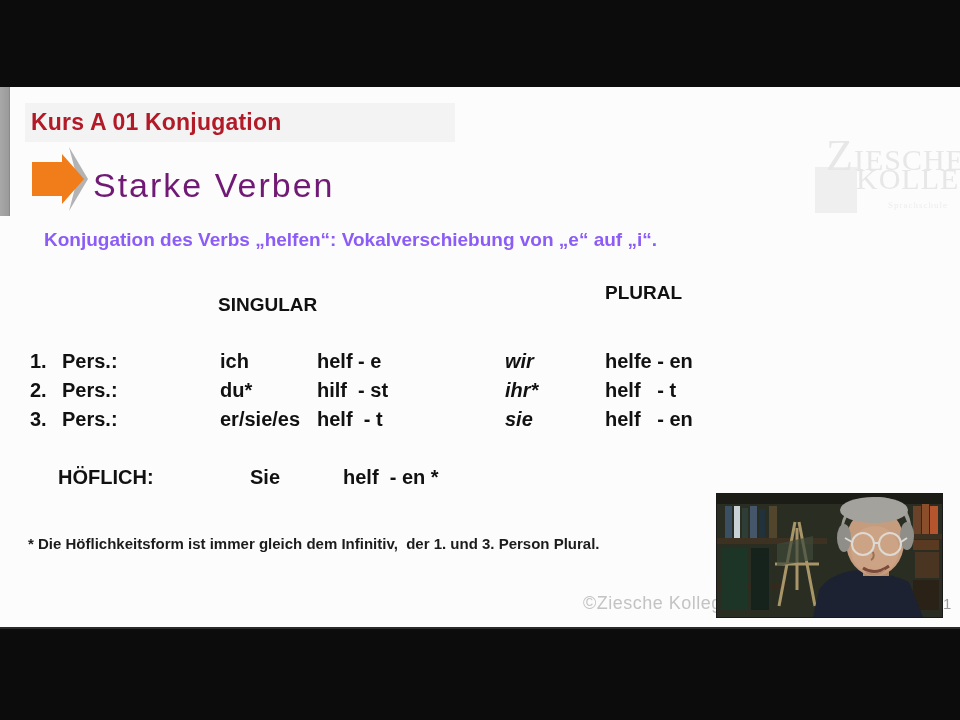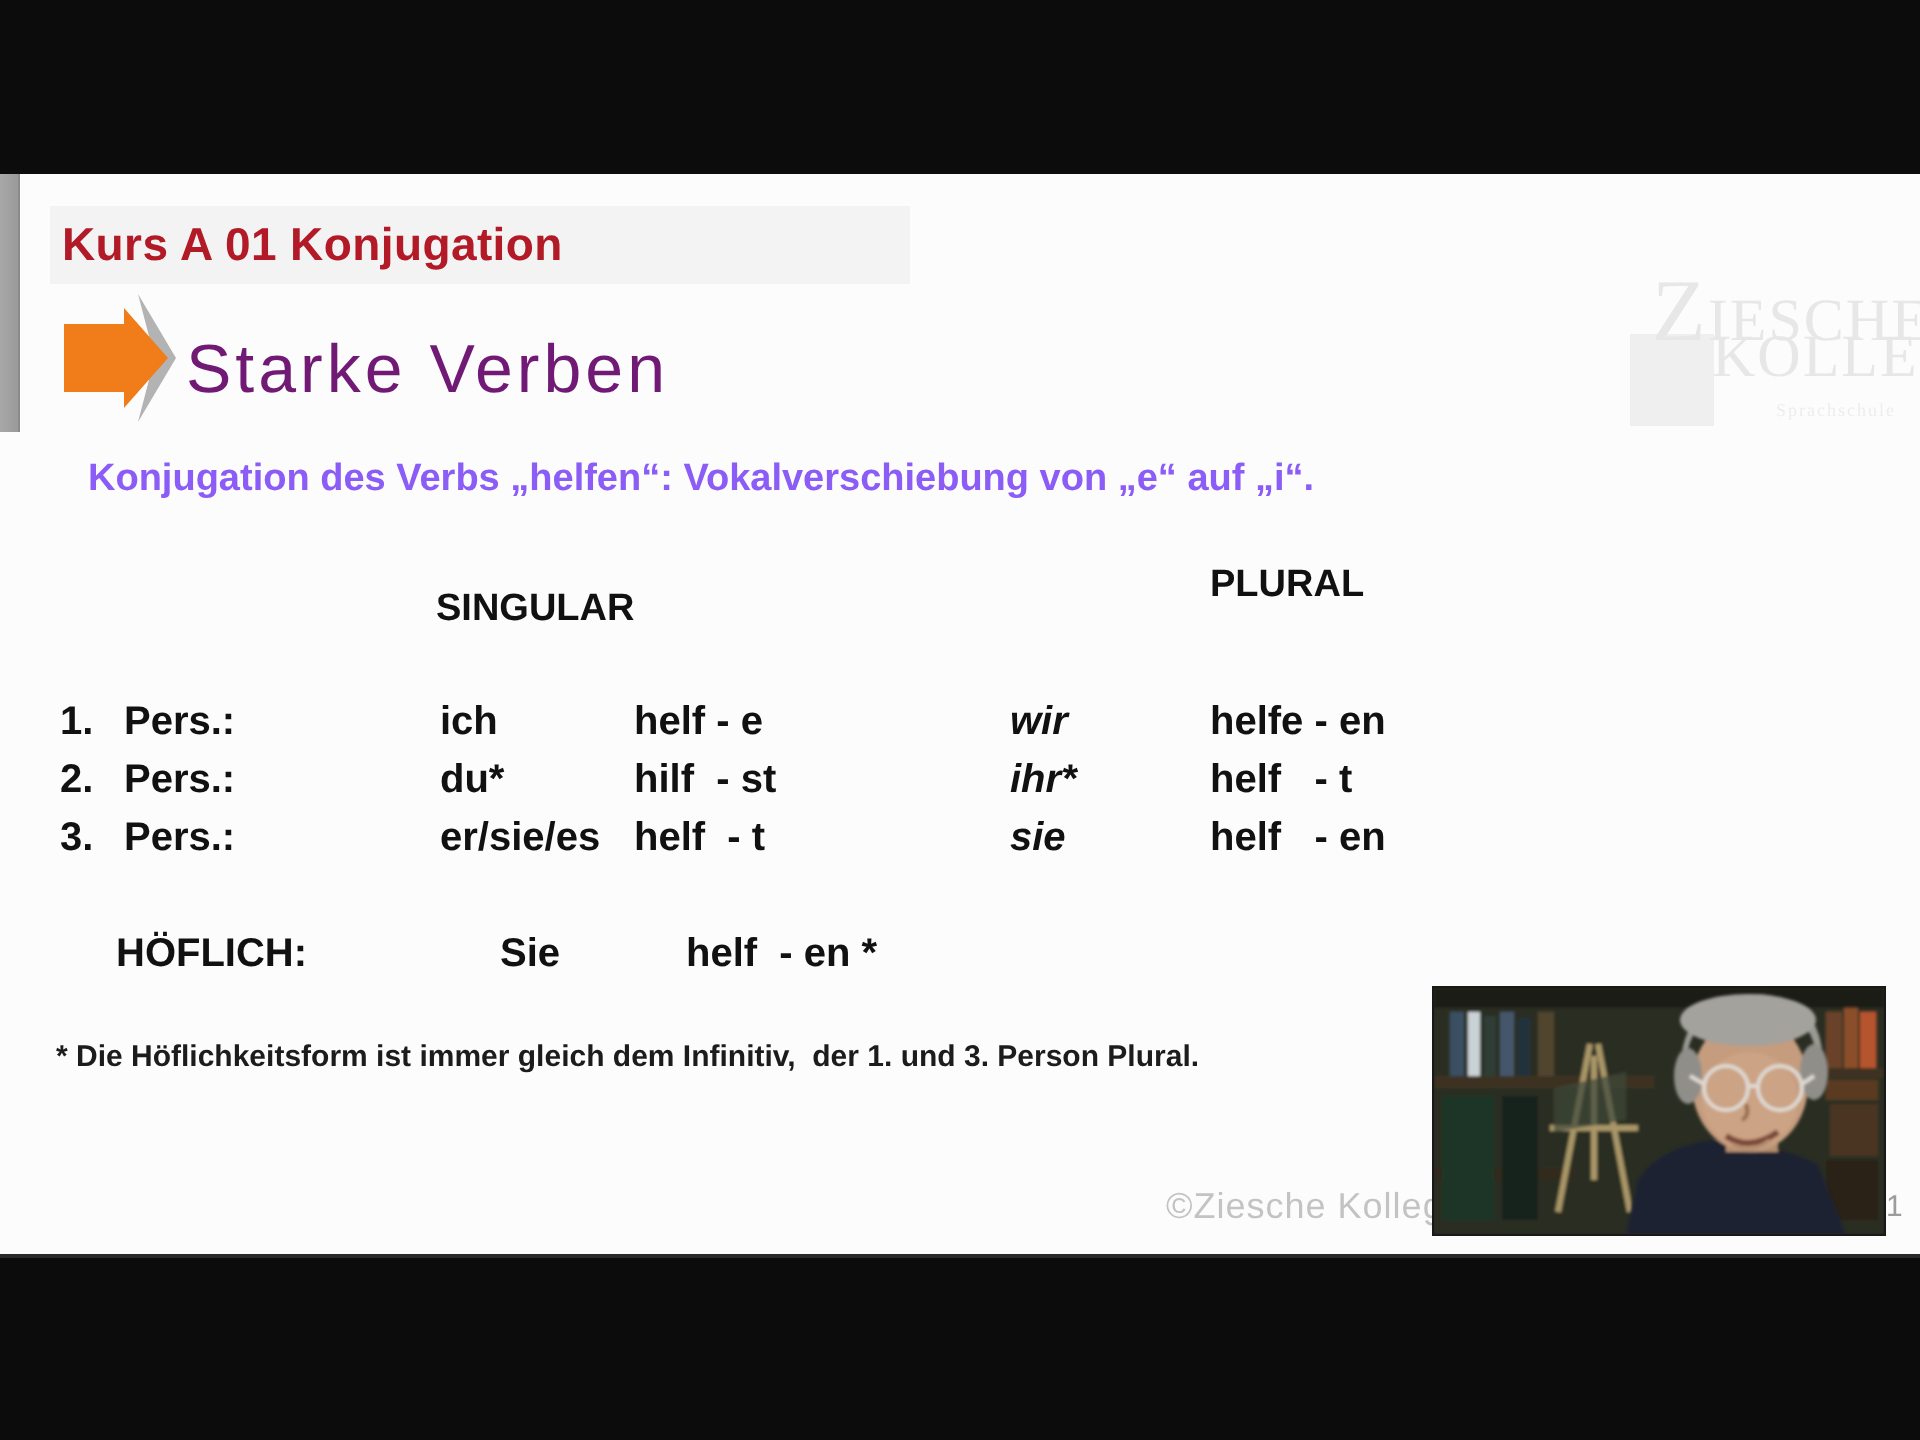--- a/index.html
+++ b/index.html
@@ -56,21 +56,21 @@
   .c-sgpron{left:220px;}
   .c-sgverb{left:317px;}
   .c-plpron{left:505px;font-style:italic;}
   .c-plverb{left:605px;}
   .row-0{top:263px;} .row-1{top:292px;} .row-2{top:321px;}
   .polite-row{top:379px;margin-left:28px;}
   .polite-row .c-pron{left:222px;}
   .polite-row .c-verb{left:315px;}
   .footnote{position:absolute;left:28px;top:430px;font-size:15px;font-weight:bold;
     color:#1c1c1c;line-height:23px;}
-  .footnote div{white-space:pre;}
+  .footnote div{white-space:pre;margin-top:15px;}
   .copyright{
     position:absolute;left:583px;top:506px;font-size:18px;color:#c3c3c3;
     letter-spacing:.5px;white-space:nowrap;z-index:1;
   }
   .copyright-fragment{
     position:absolute;left:943px;top:508px;font-size:15px;color:#9c9c9c;z-index:3;
   }
   .webcam{
     position:absolute;left:716px;top:406px;width:227px;height:125px;
     background:#20241d;overflow:hidden;z-index:2;

